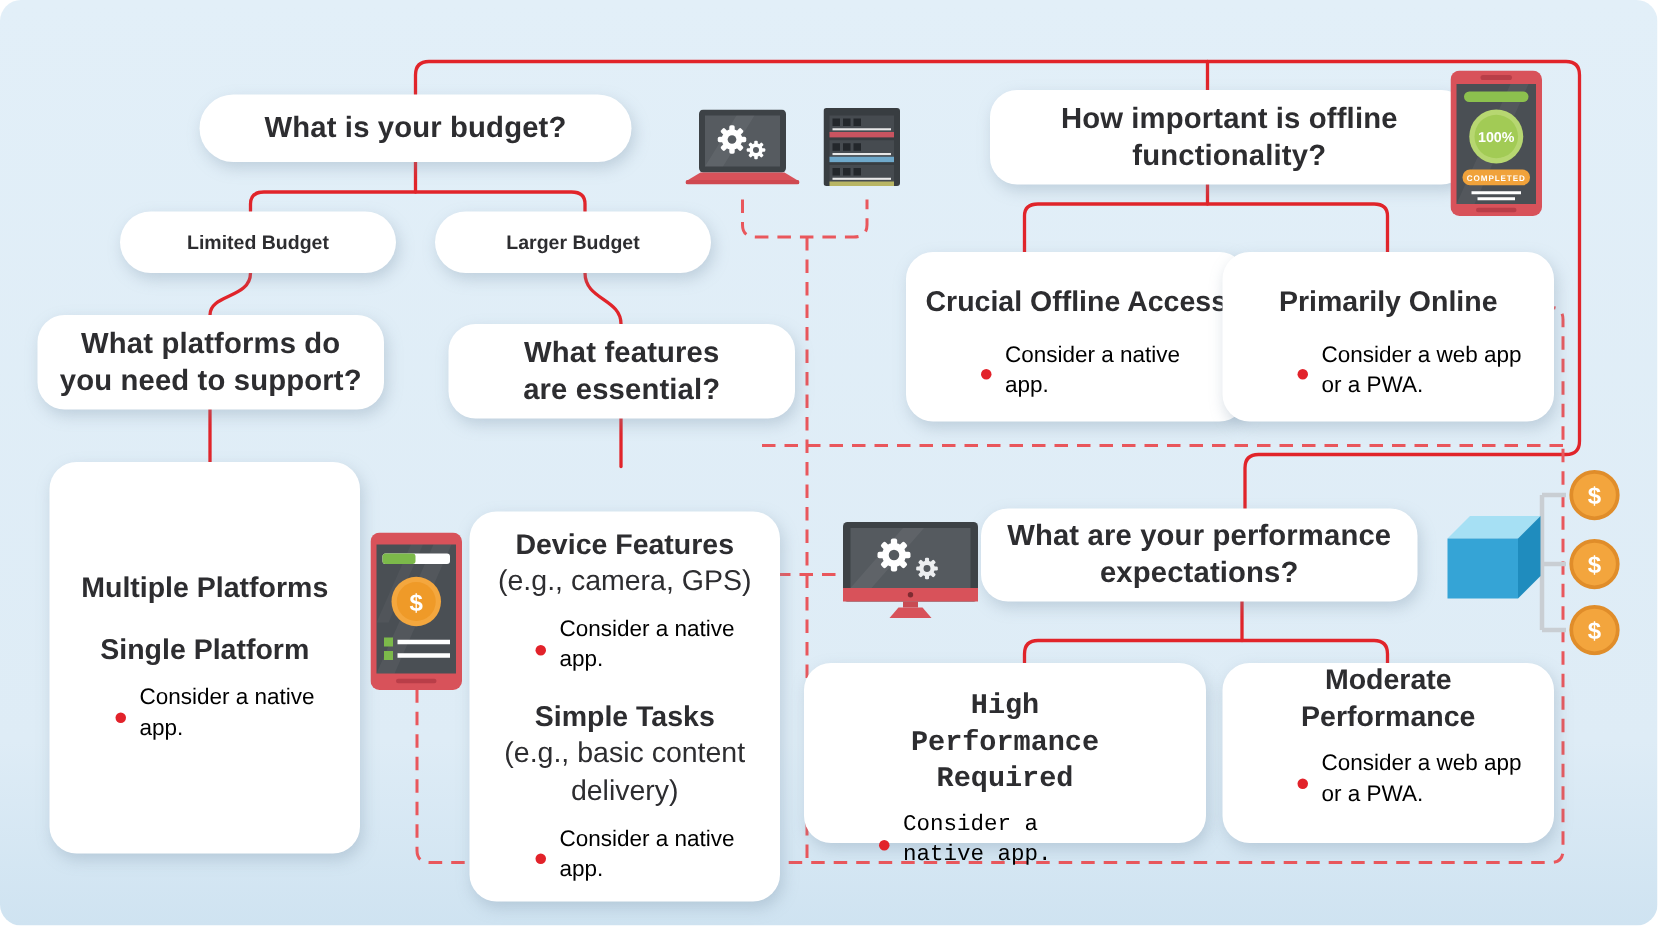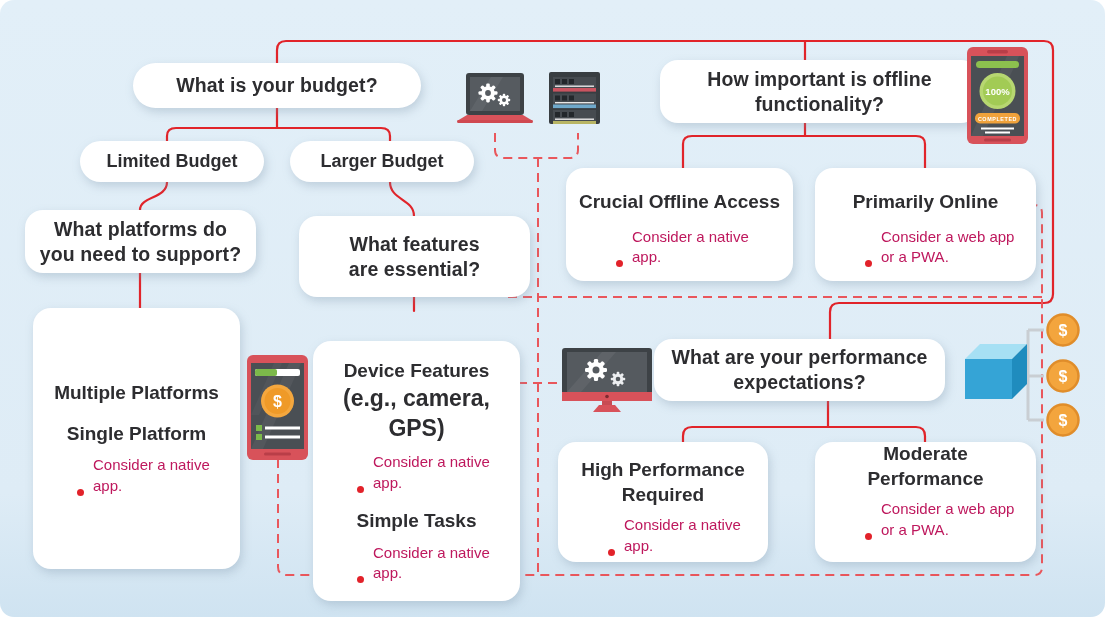--- a/index.html
+++ b/index.html
@@ -8,25 +8,25 @@
     background:linear-gradient(180deg,#e2eff8 0%,#deecf6 80%,#cfe3f1 100%);
   }
   svg.connectors{position:absolute;left:0;top:0;z-index:1;}
   .node{position:absolute;z-index:2;background:#ffffff;box-shadow:2px 4px 10px rgba(125,148,170,.35);
         display:flex;align-items:center;justify-content:center;text-align:center;box-sizing:border-box;}
   .pill{border-radius:23px;}
   .pill-sm{border-radius:21px;}
   .qbox{border-radius:18px;}
   .card{border-radius:18px;align-items:stretch;justify-content:flex-start;text-align:left;}
   .q-label{font-size:19.5px;font-weight:700;color:#2d2d30;line-height:1.28;letter-spacing:.1px;}
-  .pill-label{font-size:18px;font-weight:700;color:#2d2d30;}
+  .pill-label{font-size:13px;font-weight:700;color:#2d2d30;}
   .card-inner{display:flex;flex-direction:column;justify-content:center;width:100%;padding:14px 10px;box-sizing:border-box;}
   .card-h{font-size:19px;font-weight:700;color:#2d2d30;text-align:center;line-height:1.3;}
-  .card-sub{font-size:23px;font-weight:700;color:#2d2d30;text-align:center;line-height:1.3;}
-  .bullet{display:flex;align-items:flex-end;margin-top:9px;font-size:15px;color:#be185d;line-height:1.35;}
+  .card-sub{font-size:19px;font-weight:400;color:#2d2d30;text-align:center;line-height:1.3;}
+  .bullet{display:flex;align-items:center;margin-top:9px;font-size:15px;color:#000000;line-height:1.35;}
   .dot{flex:0 0 auto;width:7px;height:7px;border-radius:50%;background:#e2222a;margin:6px 9px 0 0;}
   .mt{margin-top:16px;}
   .indent-lg{margin-left:34px;margin-right:4px;}
   .indent-card{margin-left:40px;margin-right:8px;margin-top:12px;}
   .icon{position:absolute;z-index:3;}
   .nowrap{white-space:nowrap;}
   .narrow{max-width:170px;margin-left:auto;margin-right:auto;}
 </style>
 </head>
 <body>
@@ -75,21 +75,21 @@
   </div>
 
   <div class="node qbox" style="left:25px;top:210px;width:231px;height:63px;padding:4px 14px;">
     <span class="q-label">What platforms do you need to support?</span>
   </div>
 
   <div class="node pill-sm" style="left:290px;top:141px;width:184px;height:41px;">
     <span class="pill-label">Larger Budget</span>
   </div>
 
-  <div class="node qbox" style="left:299px;top:216px;width:231px;height:81px;padding:4px 38px;">
+  <div class="node qbox" style="left:299px;top:216px;width:231px;height:63px;padding:4px 38px;">
     <span class="q-label">What features are essential?</span>
   </div>
 
   <div class="node card" style="left:33px;top:308px;width:207px;height:261px;">
     <div class="card-inner">
       <div class="card-h">Multiple Platforms</div>
       <div class="card-h mt">Single Platform</div>
       <div class="bullet indent-lg">
         <span class="dot"></span>
         <span>Consider a native app.</span>
@@ -99,32 +99,33 @@
 
   <div class="node card" style="left:313px;top:311px;width:207px;height:260px;margin-top:30px;">
     <div class="card-inner">
       <div class="card-h">Device Features</div>
       <div class="card-sub">(e.g., camera, GPS)</div>
       <div class="bullet indent-lg">
         <span class="dot"></span>
         <span>Consider a native app.</span>
       </div>
       <div class="card-h mt">Simple Tasks</div>
+      <div class="card-sub">(e.g., basic content delivery)</div>
       <div class="bullet indent-lg">
         <span class="dot"></span>
         <span>Consider a native app.</span>
       </div>
     </div>
   </div>
 
   <div class="node qbox" style="left:660px;top:60px;width:319px;height:63px;padding:4px 24px;">
     <span class="q-label">How important is offline functionality?</span>
   </div>
 
-  <div class="node card" style="left:566px;top:168px;width:227px;height:113px;">
+  <div class="node card" style="left:604px;top:168px;width:227px;height:113px;">
     <div class="card-inner" style="justify-content:flex-start;padding-top:22px;">
       <div class="card-h nowrap">Crucial Offline Access</div>
       <div class="bullet indent-card">
         <span class="dot"></span>
         <span style="max-width:130px;">Consider a native app.</span>
       </div>
     </div>
   </div>
 
   <div class="node card" style="left:815px;top:168px;width:221px;height:113px;">
@@ -134,21 +135,21 @@
         <span class="dot"></span>
         <span style="max-width:150px;">Consider a web app or a PWA.</span>
       </div>
     </div>
   </div>
 
   <div class="node qbox" style="left:654px;top:339px;width:291px;height:62px;padding:4px 16px;">
     <span class="q-label">What are your performance expectations?</span>
   </div>
 
-  <div class="node card" style="left:558px;top:442px;width:210px;height:120px;">
+  <div class="node card" style="left:536px;top:442px;width:268px;height:120px;font-family:Liberation Mono, monospace;">
     <div class="card-inner" style="justify-content:flex-start;padding-top:16px;">
       <div class="card-h narrow">High Performance Required</div>
       <div class="bullet indent-card" style="margin-top:8px;">
         <span class="dot"></span>
         <span style="max-width:130px;">Consider a native app.</span>
       </div>
     </div>
   </div>
 
   <div class="node card" style="left:815px;top:442px;width:221px;height:120px;">

